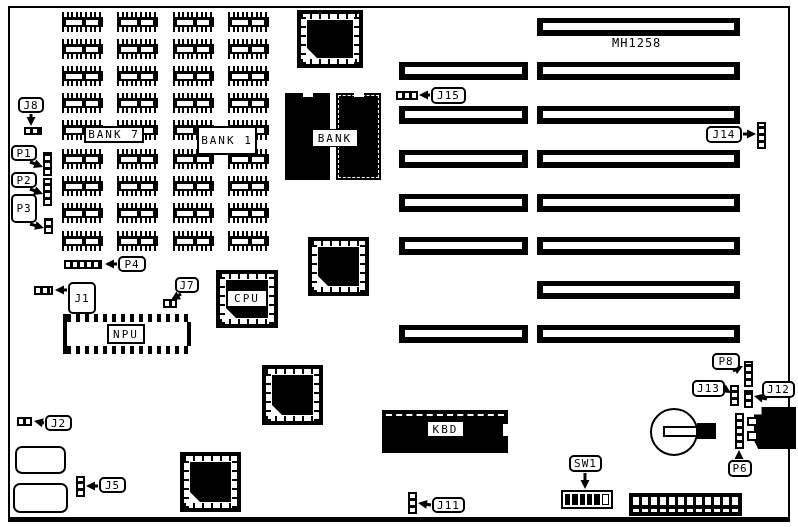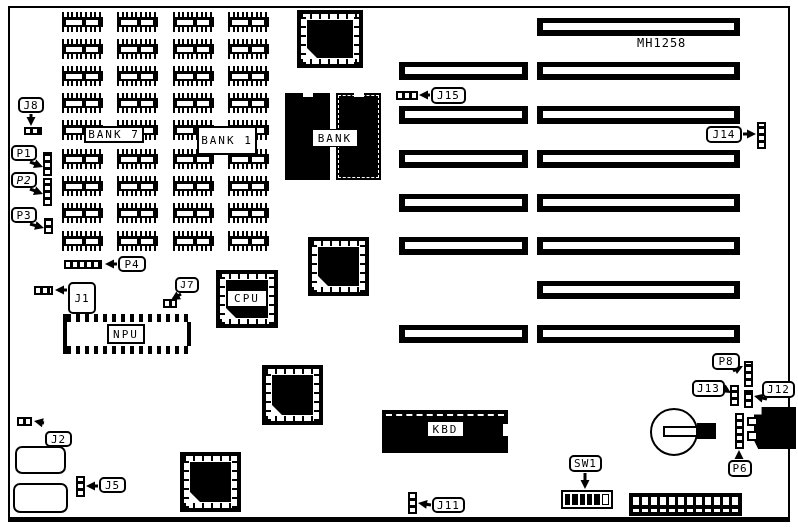--- a/index.html
+++ b/index.html
@@ -59,21 +59,21 @@
   .sw1box{background:#fff;border:2px solid #000;display:flex;gap:2px;padding:2px;}
   .swcell-on{width:7px;background:#000;}
   .swcell-off{width:7px;background:#fff;border:1px solid #000;}
   .power{background:#000;}
   .power::before{content:"";position:absolute;left:4px;right:4px;top:4px;height:8px;
     background:repeating-linear-gradient(90deg,#fff 0 6px,#000 6px 9px);}
   .power::after{content:"";position:absolute;left:4px;right:4px;bottom:4px;height:3px;
     background:repeating-linear-gradient(90deg,#fff 0 6px,#000 6px 9px);}
   .din{background:#000;clip-path:polygon(35% 0,100% 0,100% 100%,10% 100%,0 80%,0 18%,18% 18%,18% 0);}
   .dintab{background:#fff;border:2px solid #000;}
-  #board-label{position:absolute;font-size:12px;letter-spacing:1px;z-index:3;margin-left:25px;}
+  #board-label{position:absolute;font-size:12px;letter-spacing:1px;z-index:3;}
   svg#tails{position:absolute;left:0;top:0;z-index:5;pointer-events:none;}
 </style>
 </head>
 <body>
 
 <div id="stage">
   <div id="frame"></div>
   <span id="board-label" style="left: 612px; top: 36px;">MH1258</span>
   <svg id="tails" width="798" height="527">
       <line x1="31" y1="114" x2="31" y2="121" stroke="#000" stroke-width="3"></line>
@@ -227,26 +227,26 @@
     <div class="abs " style="left: 663px; top: 426px; width: 35px; height: 11px; background: rgb(255, 255, 255); border: 2px solid rgb(0, 0, 0);"></div>
     <div class="abs " style="left: 697px; top: 423px; width: 19px; height: 16px; background: rgb(0, 0, 0);"></div>
     <div class="abs crystal" style="left: 15px; top: 446px; width: 51px; height: 28px;"></div>
     <div class="abs crystal" style="left: 13px; top: 483px; width: 55px; height: 30px;"></div>
     <div class="abs power" style="left: 629px; top: 493px; width: 113px; height: 23px;"></div>
     <div class="abs din" style="left: 754px; top: 407px; width: 42px; height: 42px;"></div>
     <div class="abs dintab" style="left: 747px; top: 417px; width: 11px; height: 9px;"></div>
     <div class="abs dintab" style="left: 747px; top: 431px; width: 11px; height: 10px;"></div>
     <div class="abs callout" style="left: 18px; top: 97px; width: 26px; height: 16px;">J8</div>
     <div class="abs callout" style="left: 11px; top: 145px; width: 26px; height: 16px;">P1</div>
-    <div class="abs callout" style="left: 11px; top: 172px; width: 26px; height: 16px; font-style: italic;">P2</div>
-    <div class="abs callout" style="left: 11px; top: 207px; width: 26px; height: 16px;">P3</div>
+    <div class="abs callout" style="left: 11px; top: 172px; width: 26px; height: 16px;">P2</div>
+    <div class="abs callout" style="left: 11px; top: 194px; width: 26px; height: 29px;">P3</div>
     <div class="abs callout" style="left: 118px; top: 256px; width: 28px; height: 16px;">P4</div>
     <div class="abs callout" style="left: 68px; top: 282px; width: 28px; height: 32px;">J1</div>
-    <div class="abs callout" style="left: 175px; top: 277px; width: 24px; height: 16px; font-family: Liberation Mono, monospace;">J7</div>
-    <div class="abs callout" style="left: 45px; top: 415px; width: 27px; height: 16px; margin-top: 16px;">J2</div>
+    <div class="abs callout" style="left: 175px; top: 277px; width: 24px; height: 16px;">J7</div>
+    <div class="abs callout" style="left: 45px; top: 415px; width: 27px; height: 16px;">J2</div>
     <div class="abs callout" style="left: 99px; top: 477px; width: 27px; height: 16px;">J5</div>
     <div class="abs callout" style="left: 432px; top: 497px; width: 33px; height: 16px;">J11</div>
     <div class="abs callout" style="left: 431px; top: 87px; width: 35px; height: 17px;">J15</div>
     <div class="abs callout" style="left: 706px; top: 126px; width: 36px; height: 17px;">J14</div>
     <div class="abs callout" style="left: 712px; top: 353px; width: 28px; height: 17px;">P8</div>
     <div class="abs callout" style="left: 692px; top: 380px; width: 33px; height: 17px;">J13</div>
     <div class="abs callout" style="left: 762px; top: 381px; width: 33px; height: 17px;">J12</div>
     <div class="abs callout" style="left: 728px; top: 460px; width: 24px; height: 17px;">P6</div>
     <div class="abs callout" style="left: 569px; top: 455px; width: 33px; height: 17px;">SW1</div>
   </div>

